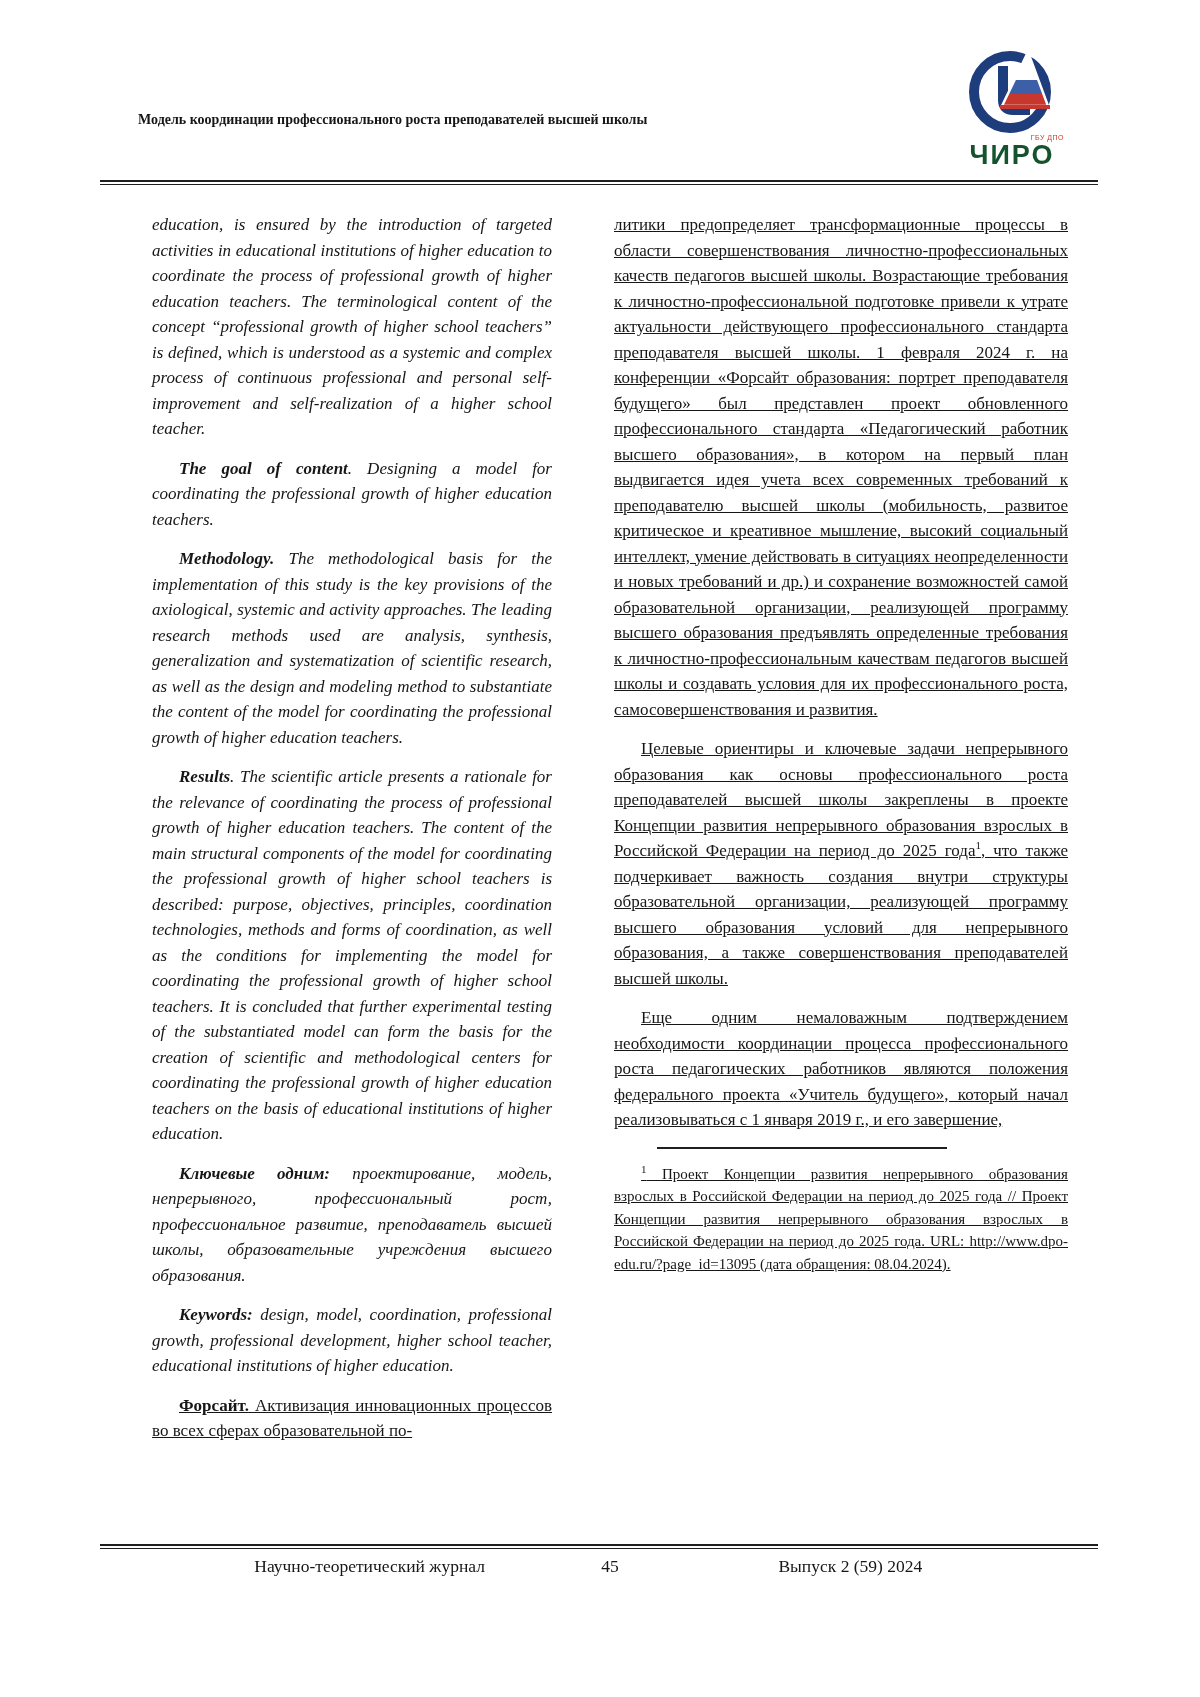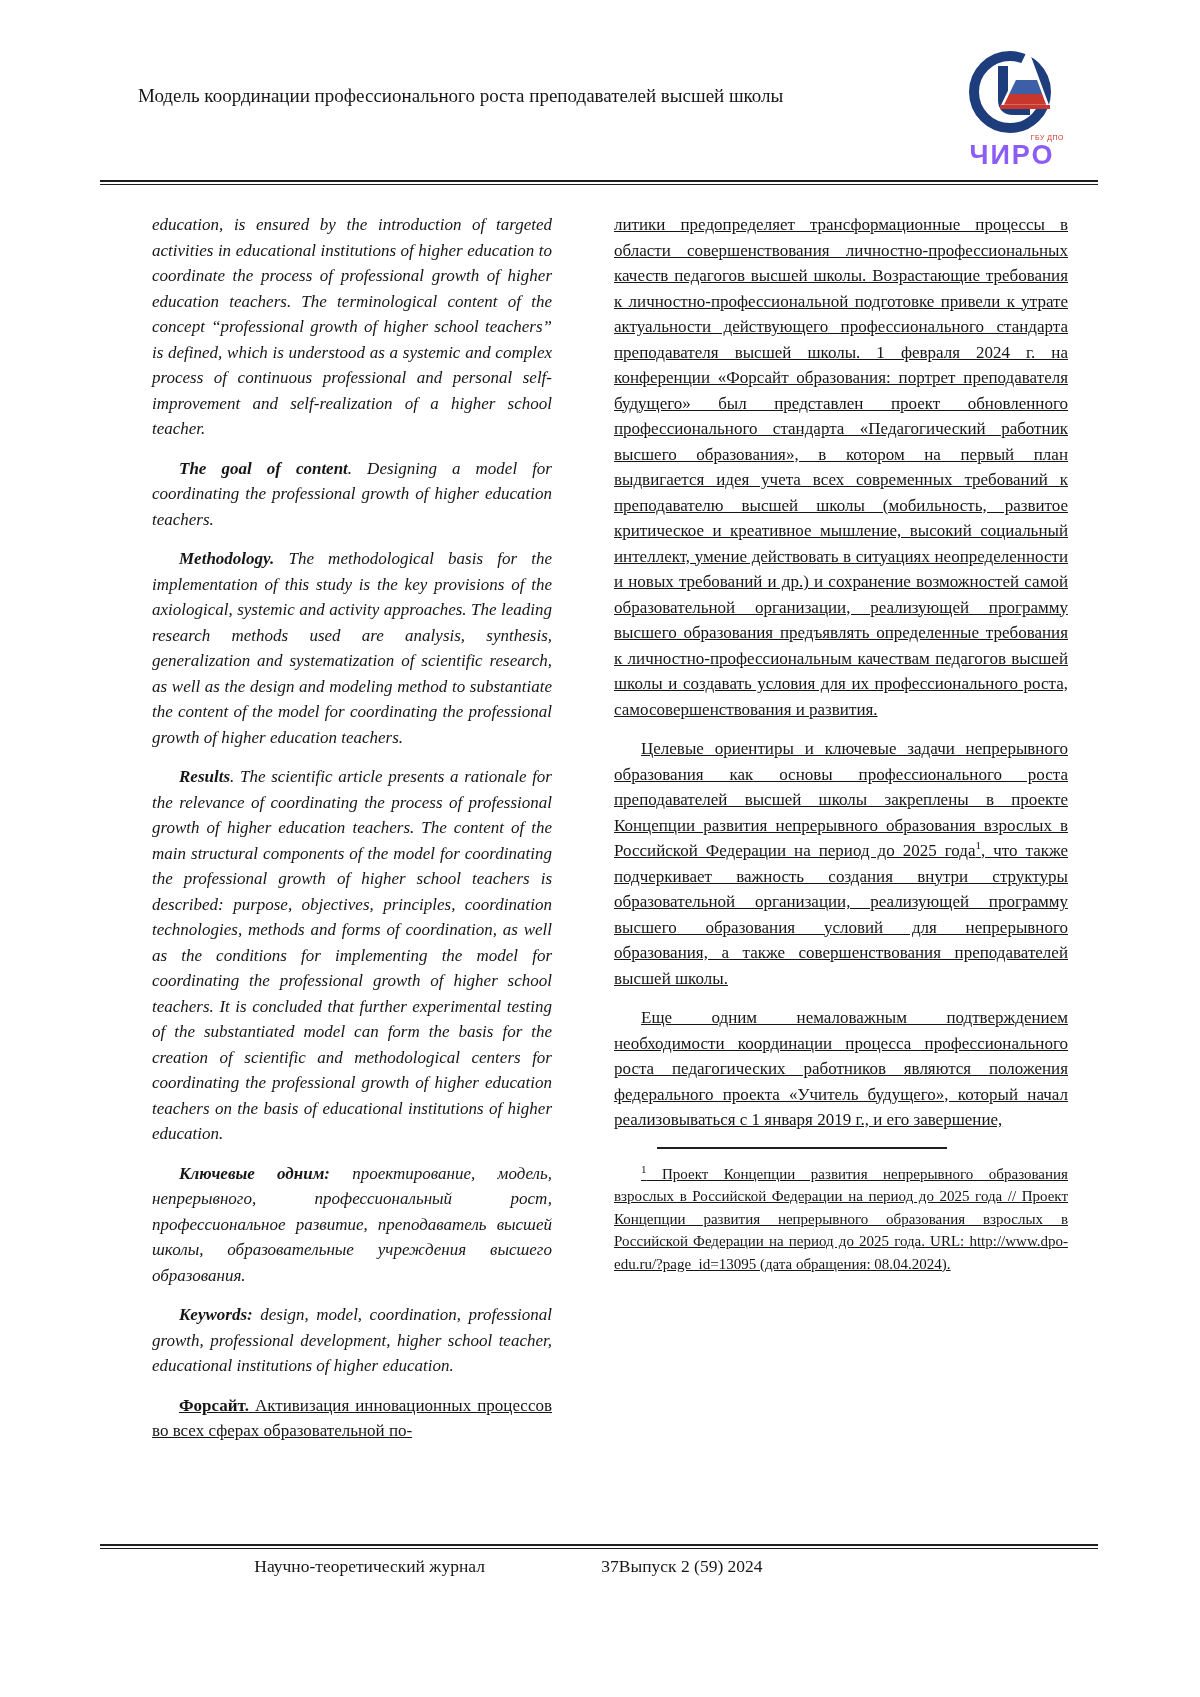--- a/index.html
+++ b/index.html
@@ -9,28 +9,28 @@
     font-family: "Liberation Serif", serif;
     color: #161616;
     position: relative;
     overflow: hidden;
   }
   .page { position: absolute; inset: 0; }
 
   
   .header-block { position: absolute; left: 138px; top: 84px; width: 790px; }
   .authors { font-weight: bold; font-size: 19px; line-height: 24px; }
-  .title   { font-weight: normal; font-size: 19px; line-height: 24px; margin-top: 0; }
+  .title   { font-weight: bold; font-size: 14px; line-height: 24px; margin-top: 24px; }
 
   .logo { position: absolute; left: 950px; top: 48px; width: 124px; text-align: center; }
   .logo svg { display: block; margin: 0 auto; }
   .logo-sub  { font-family: "Liberation Sans", sans-serif; font-size: 7px; color: #c8372d;
                text-align: right; padding-right: 10px; letter-spacing: 0.5px; margin-top: -2px; }
   .logo-text { font-family: "Liberation Sans", sans-serif; font-weight: bold; font-size: 27px;
-               color: #8b5cf6; letter-spacing: 2px; line-height: 28px; }
+               color: #14532d; letter-spacing: 2px; line-height: 28px; }
 
   .rule-double { position: absolute; left: 100px; width: 998px; height: 2px;
                  border-top: 2px solid #1f1f1f; border-bottom: 1px solid #1f1f1f; }
   .rule-header { top: 180px; }
   .rule-footer { top: 1544px; }
 
   
   .columns { position: absolute; left: 138px; top: 198px; width: 944px; display: flex; }
   .col-left  { width: 428px; margin-right: 34px; flex: none; }
   .col-right { width: 482px; flex: none; }
@@ -46,21 +46,21 @@
   
   .footnote { margin-top: 13px; }
   .fn-rule { width: 290px; margin-left: 57px; border-top: 2px solid #1f1f1f; margin-bottom: 9px; }
   .footnote p { font-size: 15px; line-height: 22.5px; text-indent: 27px; text-align: justify; }
 
   
   .footer-row { position: absolute; left: 138px; top: 1556px; width: 944px;
                 display: flex; align-items: baseline; font-size: 17.5px; }
   .footer-left   { flex: 1; text-align: center; }
   .footer-center { flex: 0 0 auto; text-align: center; }
-  .footer-right  { flex: 1; text-align: left; }
+  .footer-right  { flex: 1; text-align: center; }
 </style>
 </head>
 <body>
 
 <div class="page">
 
   <div class="header-block">
     <div class="title">Модель координации профессионального роста преподавателей высшей школы</div>
   </div>
 
@@ -112,17 +112,17 @@
         <div class="fn-rule"></div>
         <p><sup>1</sup><span> Проект Концепции развития непрерывного образования взрослых в Российской Федерации на период до 2025 года // Проект Концепции развития непрерывного образования взрослых в Российской Федерации на период до 2025 года. URL: http://www.dpo-edu.ru/?page_id=13095 (дата обращения: 08.04.2024).</span></p>
       </div>
     </section>
 
   </div>
 
   <div class="rule-double rule-footer"></div>
   <div class="footer-row">
     <span class="footer-left">Научно-теоретический журнал</span>
-    <span class="footer-center">37</span>
+    <span class="footer-center">45</span>
     <span class="footer-right">Выпуск 2 (59) 2024</span>
   </div>
 
 </div>
 
 </body></html>

